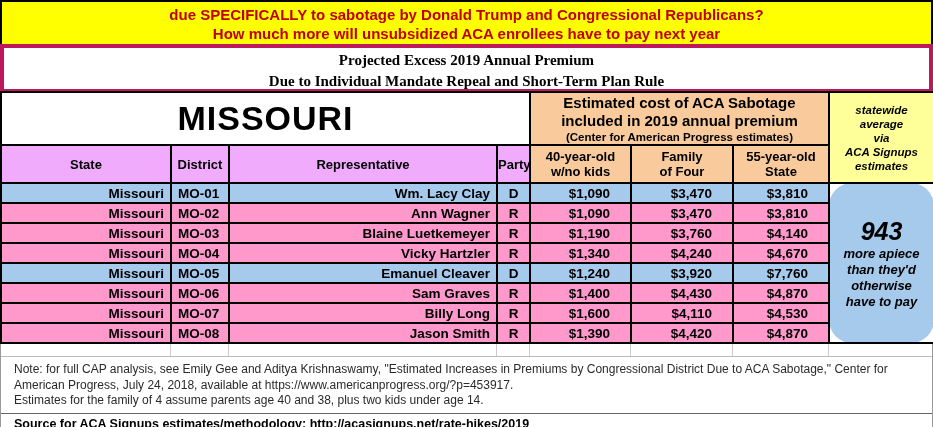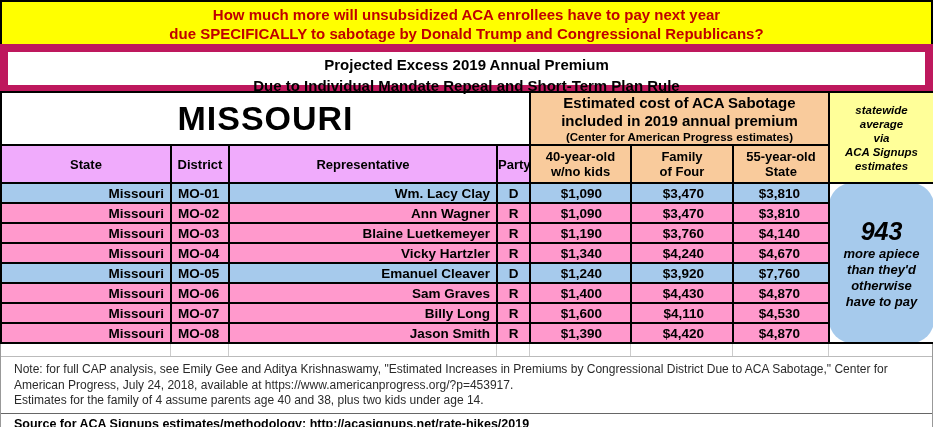--- a/index.html
+++ b/index.html
@@ -12,22 +12,22 @@
   
   .banner{
     height:46px; background:var(--banner-yellow); border:2px solid #000;
     text-align:center; padding-top:3px;
   }
   .banner div{
     color:var(--red-text); font-weight:bold; font-size:15px; line-height:19px;
   }
   
   .subheader{
-    height:49px; margin-top:-2px; border:8px solid #be185d; background:#fff;
-    text-align:center; padding-top:2px;
+    height:49px; margin-top:-2px; border:4px solid #be185d; background:#fff;
+    text-align:center; padding-top:2px;font-family:Liberation Serif, serif;
   }
   .subheader div{ font-weight:bold; font-size:15px; line-height:21px; }
   
   table{
     width:933px; border-collapse:collapse; table-layout:fixed; margin-top:-2px;
   }
   td{ border:2px solid #000; font-weight:bold; overflow:hidden; }
   .state-title{
     text-align:center; font-size:34px; font-weight:bold; background:#fff;
     letter-spacing:1px;
@@ -43,21 +43,21 @@
   .colhead.orange{ background:var(--cap-orange); }
   tr.h1{ height:53px; } tr.h2{ height:38px; }
   tr.data{ height:20px; }
   tr.data td{ font-size:13.5px; vertical-align:middle; }
   tr.dem td{ background:var(--dem-blue); }
   tr.rep td{ background:var(--rep-pink); }
   td.c-state{ text-align:right; padding-right:6px; }
   td.c-district{ text-align:left; padding-left:6px; }
   td.c-rep{ text-align:right; padding-right:6px; }
   td.c-party{ text-align:center; }
-  td.c-money{ text-align:right; padding-right:28px; }
+  td.c-money{ text-align:right; padding-right:20px; }
   td.side-stat{
     background:var(--sidebar-yellow); text-align:center; vertical-align:middle;
     font-style:italic;
     border-radius:23px;
   }
   .stat-value{ font-size:25px; font-weight:bold; line-height:30px; }
   .stat-line{ font-size:13px; font-weight:bold; line-height:16px; }
   
   .bottom{ border-left:1px solid #999; border-right:1px solid #999; }
   .gap-strip{ height:13px; display:flex; border-bottom:1px solid #bbb; }
@@ -68,22 +68,22 @@
     border-top:1px solid #666; border-bottom:1px solid #999;
     padding:3px 0 3px 13px; font-size:12.5px; font-weight:bold;
   }
 </style>
 </head>
 <body>
 
 <div class="page">
 
   <div class="banner">
+    <div>due SPECIFICALLY to sabotage by Donald Trump and Congressional Republicans?</div>
     <div>How much more will unsubsidized ACA enrollees have to pay next year</div>
-    <div>due SPECIFICALLY to sabotage by Donald Trump and Congressional Republicans?</div>
   </div>
 
   <div class="subheader">
     <div>Projected Excess 2019 Annual Premium</div>
     <div>Due to Individual Mandate Repeal and Short-Term Plan Rule</div>
   </div>
 
   <table>
     <colgroup>
       <col style="width:170px">

